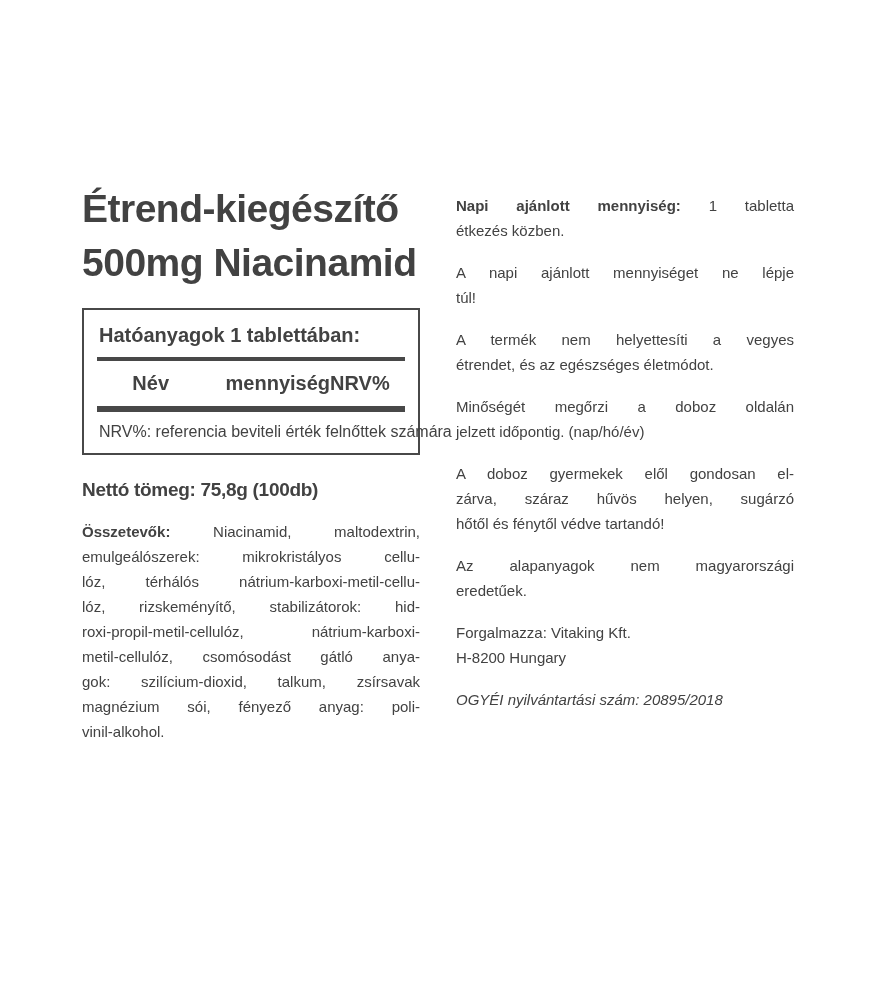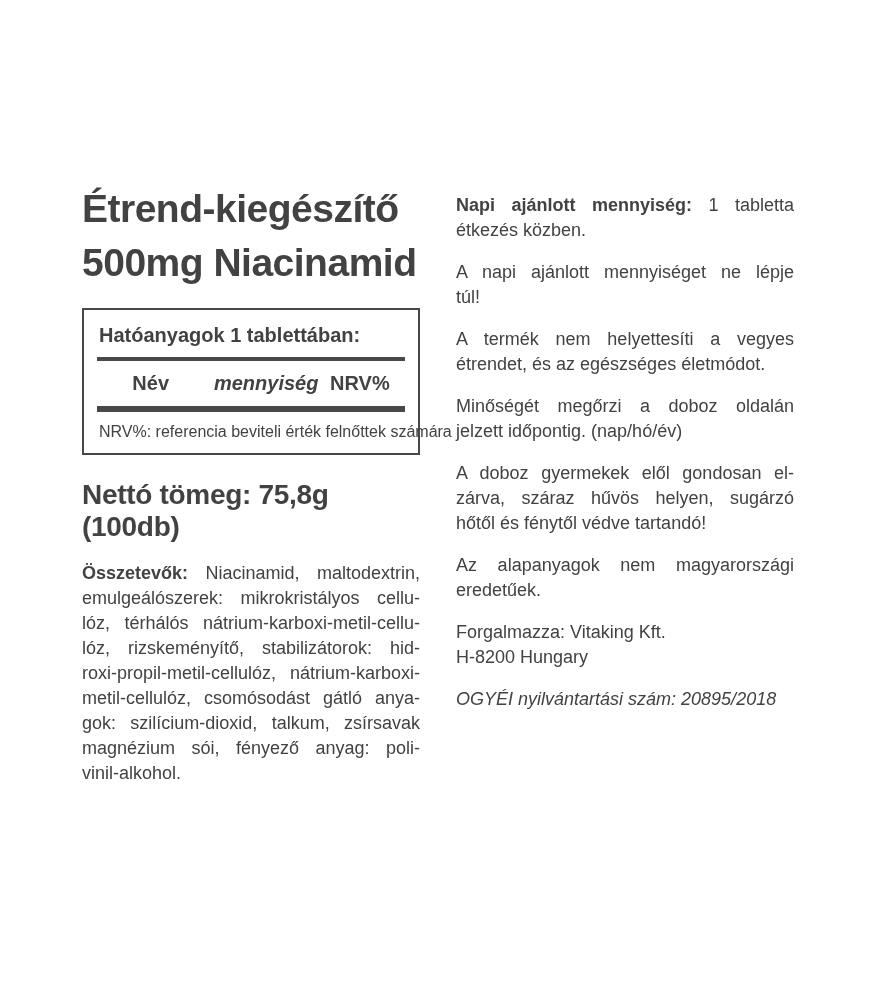--- a/index.html
+++ b/index.html
@@ -54,39 +54,39 @@
   .rule.thick{ height:4px; }
   .rule.thin{ height:2px; }
   .tbl-row{
     display:grid;
     grid-template-columns:34% 42% 24%;
     align-items:baseline;
     padding:11px 2px;
     font-size:20px;
   }
   .tbl-row .c1{ text-align:center; }
-  .tbl-row .c2{ text-align:center;font-style:italic; }
+  .tbl-row .c2{ text-align:right; }
   .tbl-row .c3{ text-align:left; }
   .tbl-row.head{ font-weight:bold; }
   .tbl-row.data{ padding:13px 2px; }
   .tbl-footnote{
     font-size:16px;
     padding:11px 2px 4px 2px;
     white-space:nowrap;
   }
   .net-weight{
     margin:24px 0 18px 0;
-    font-size:28px;
+    font-size:19px;
     font-weight:bold;
     letter-spacing:-0.3px;
   }
 
   
   .line{
-    font-size:18px;
+    font-size:15px;
     line-height:25px;
     text-align:justify;
   }
   .line.j{ text-align-last:justify; }
   .para{ margin-bottom:17px; }
   .para.italic{ font-style:italic; margin-top:16px; }
 
   
   .col.right{ padding-top:25px; }
 </style>

